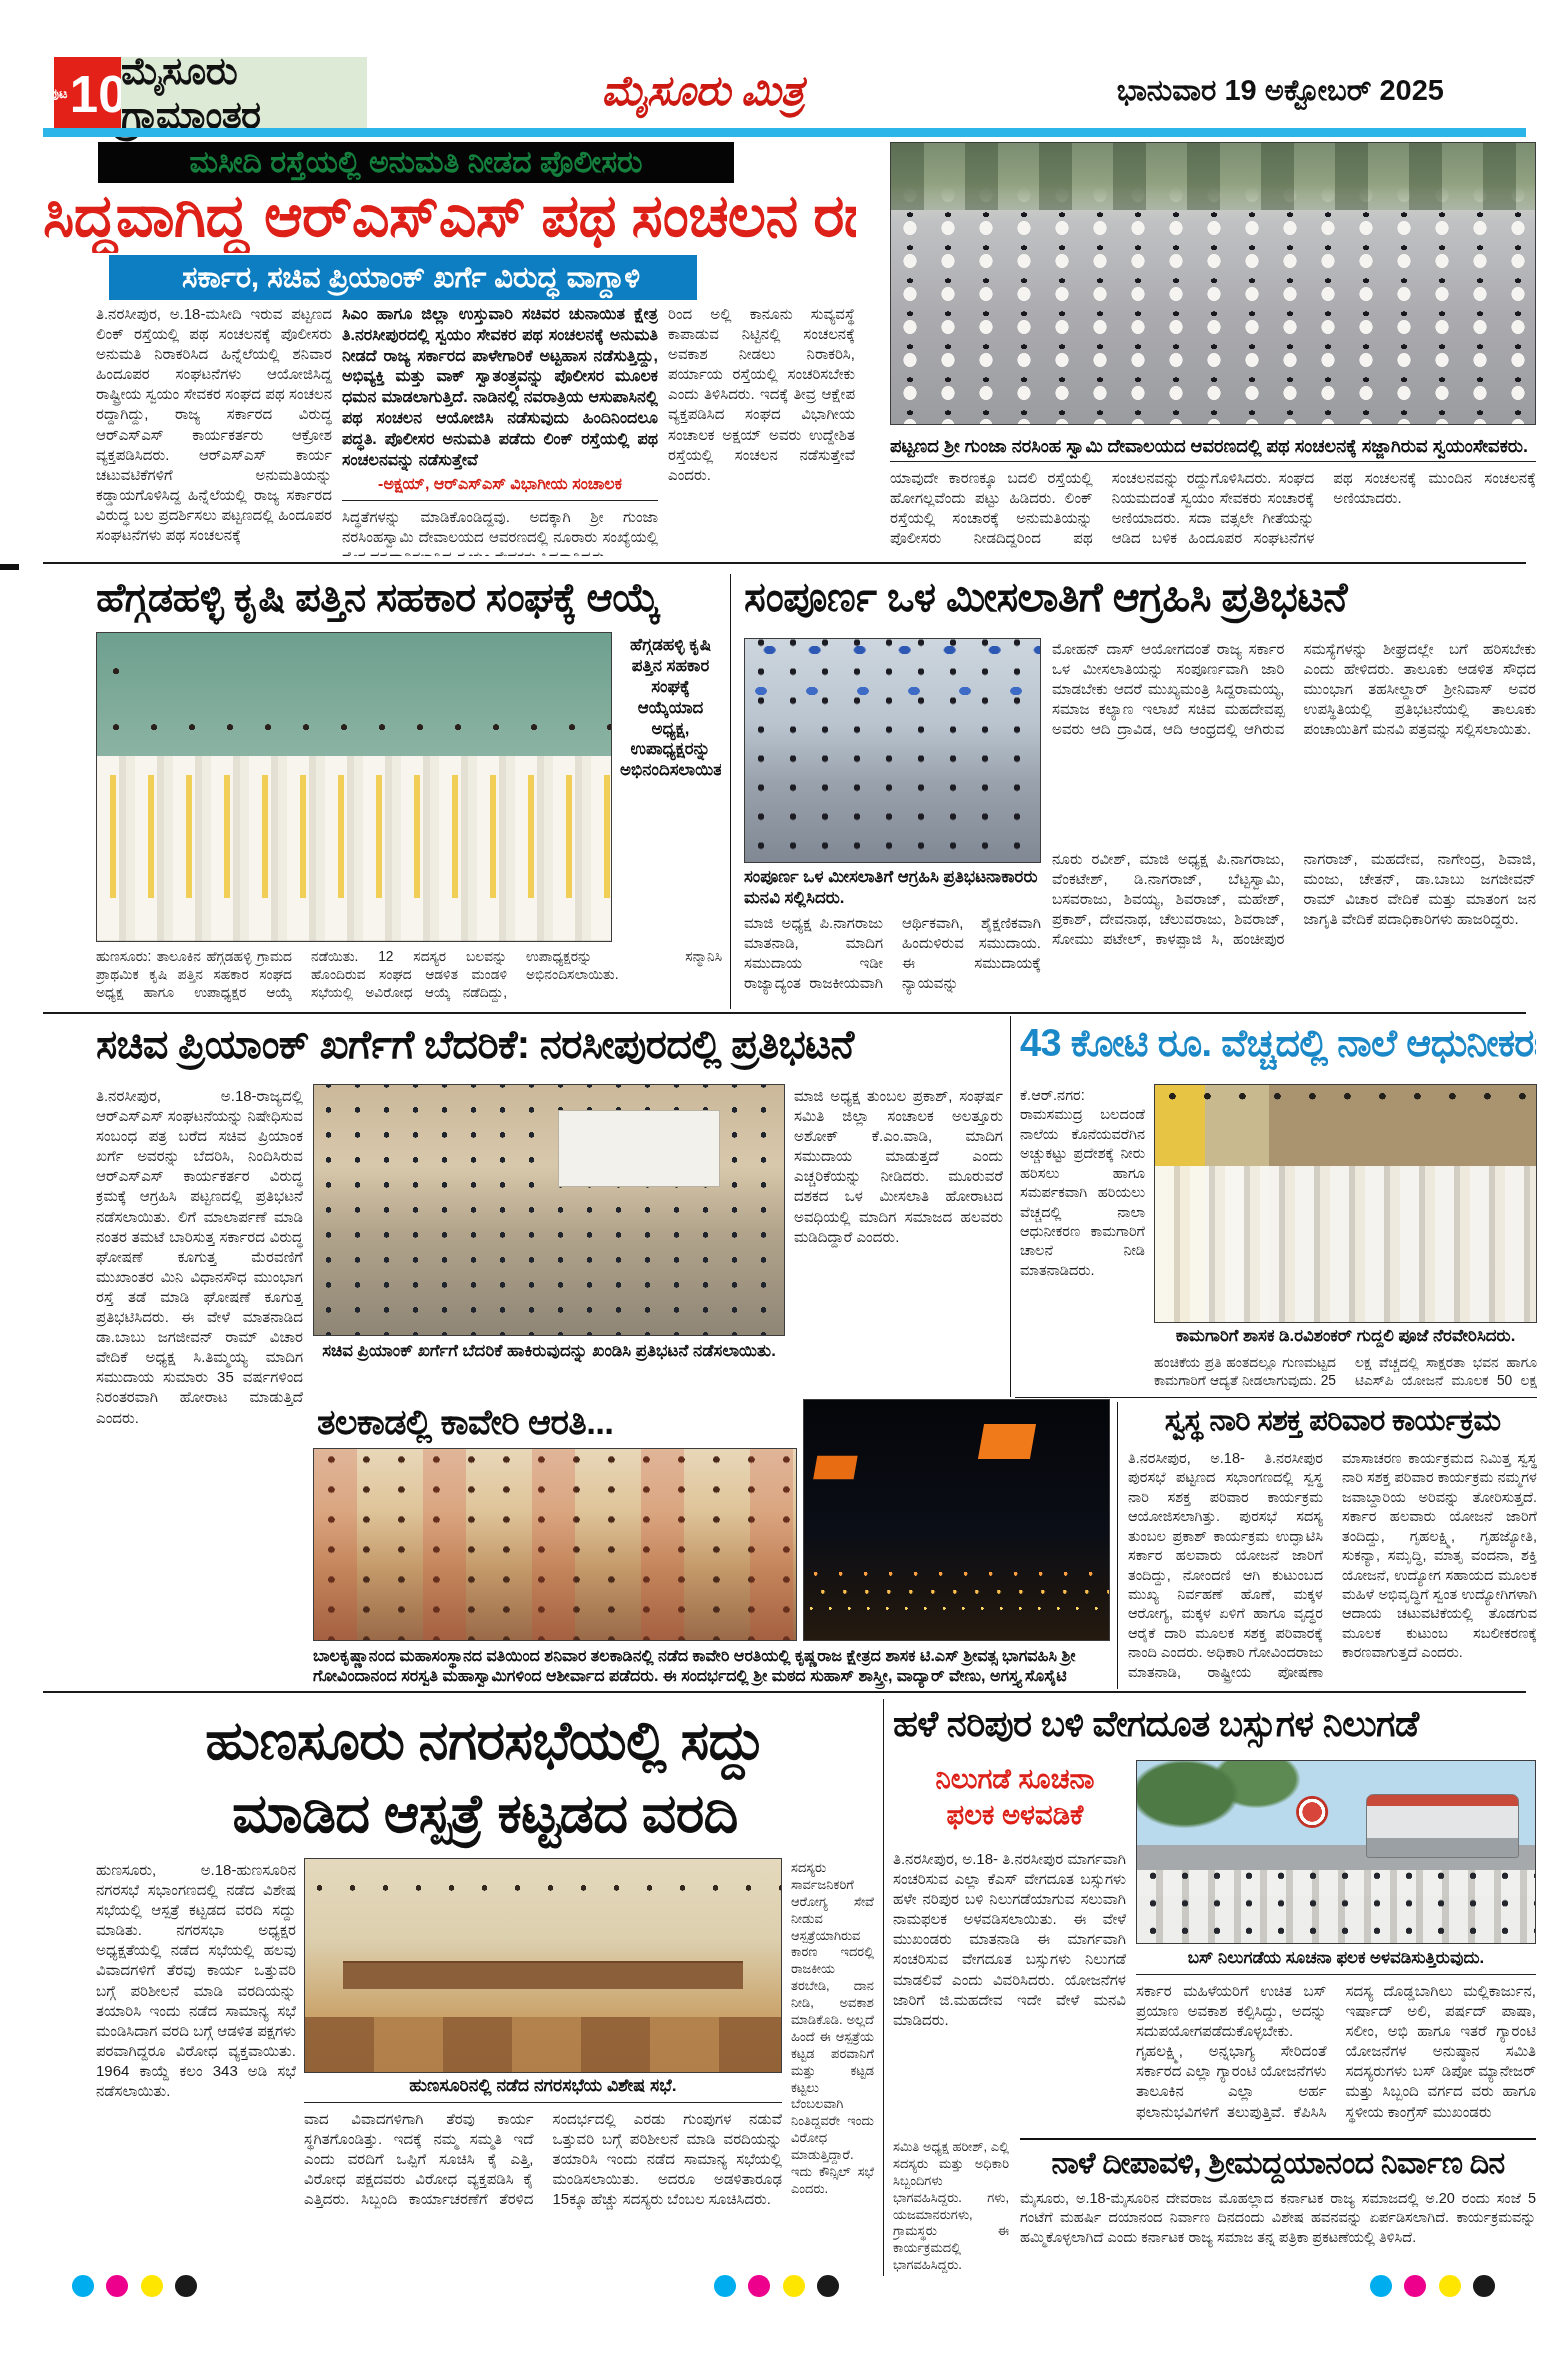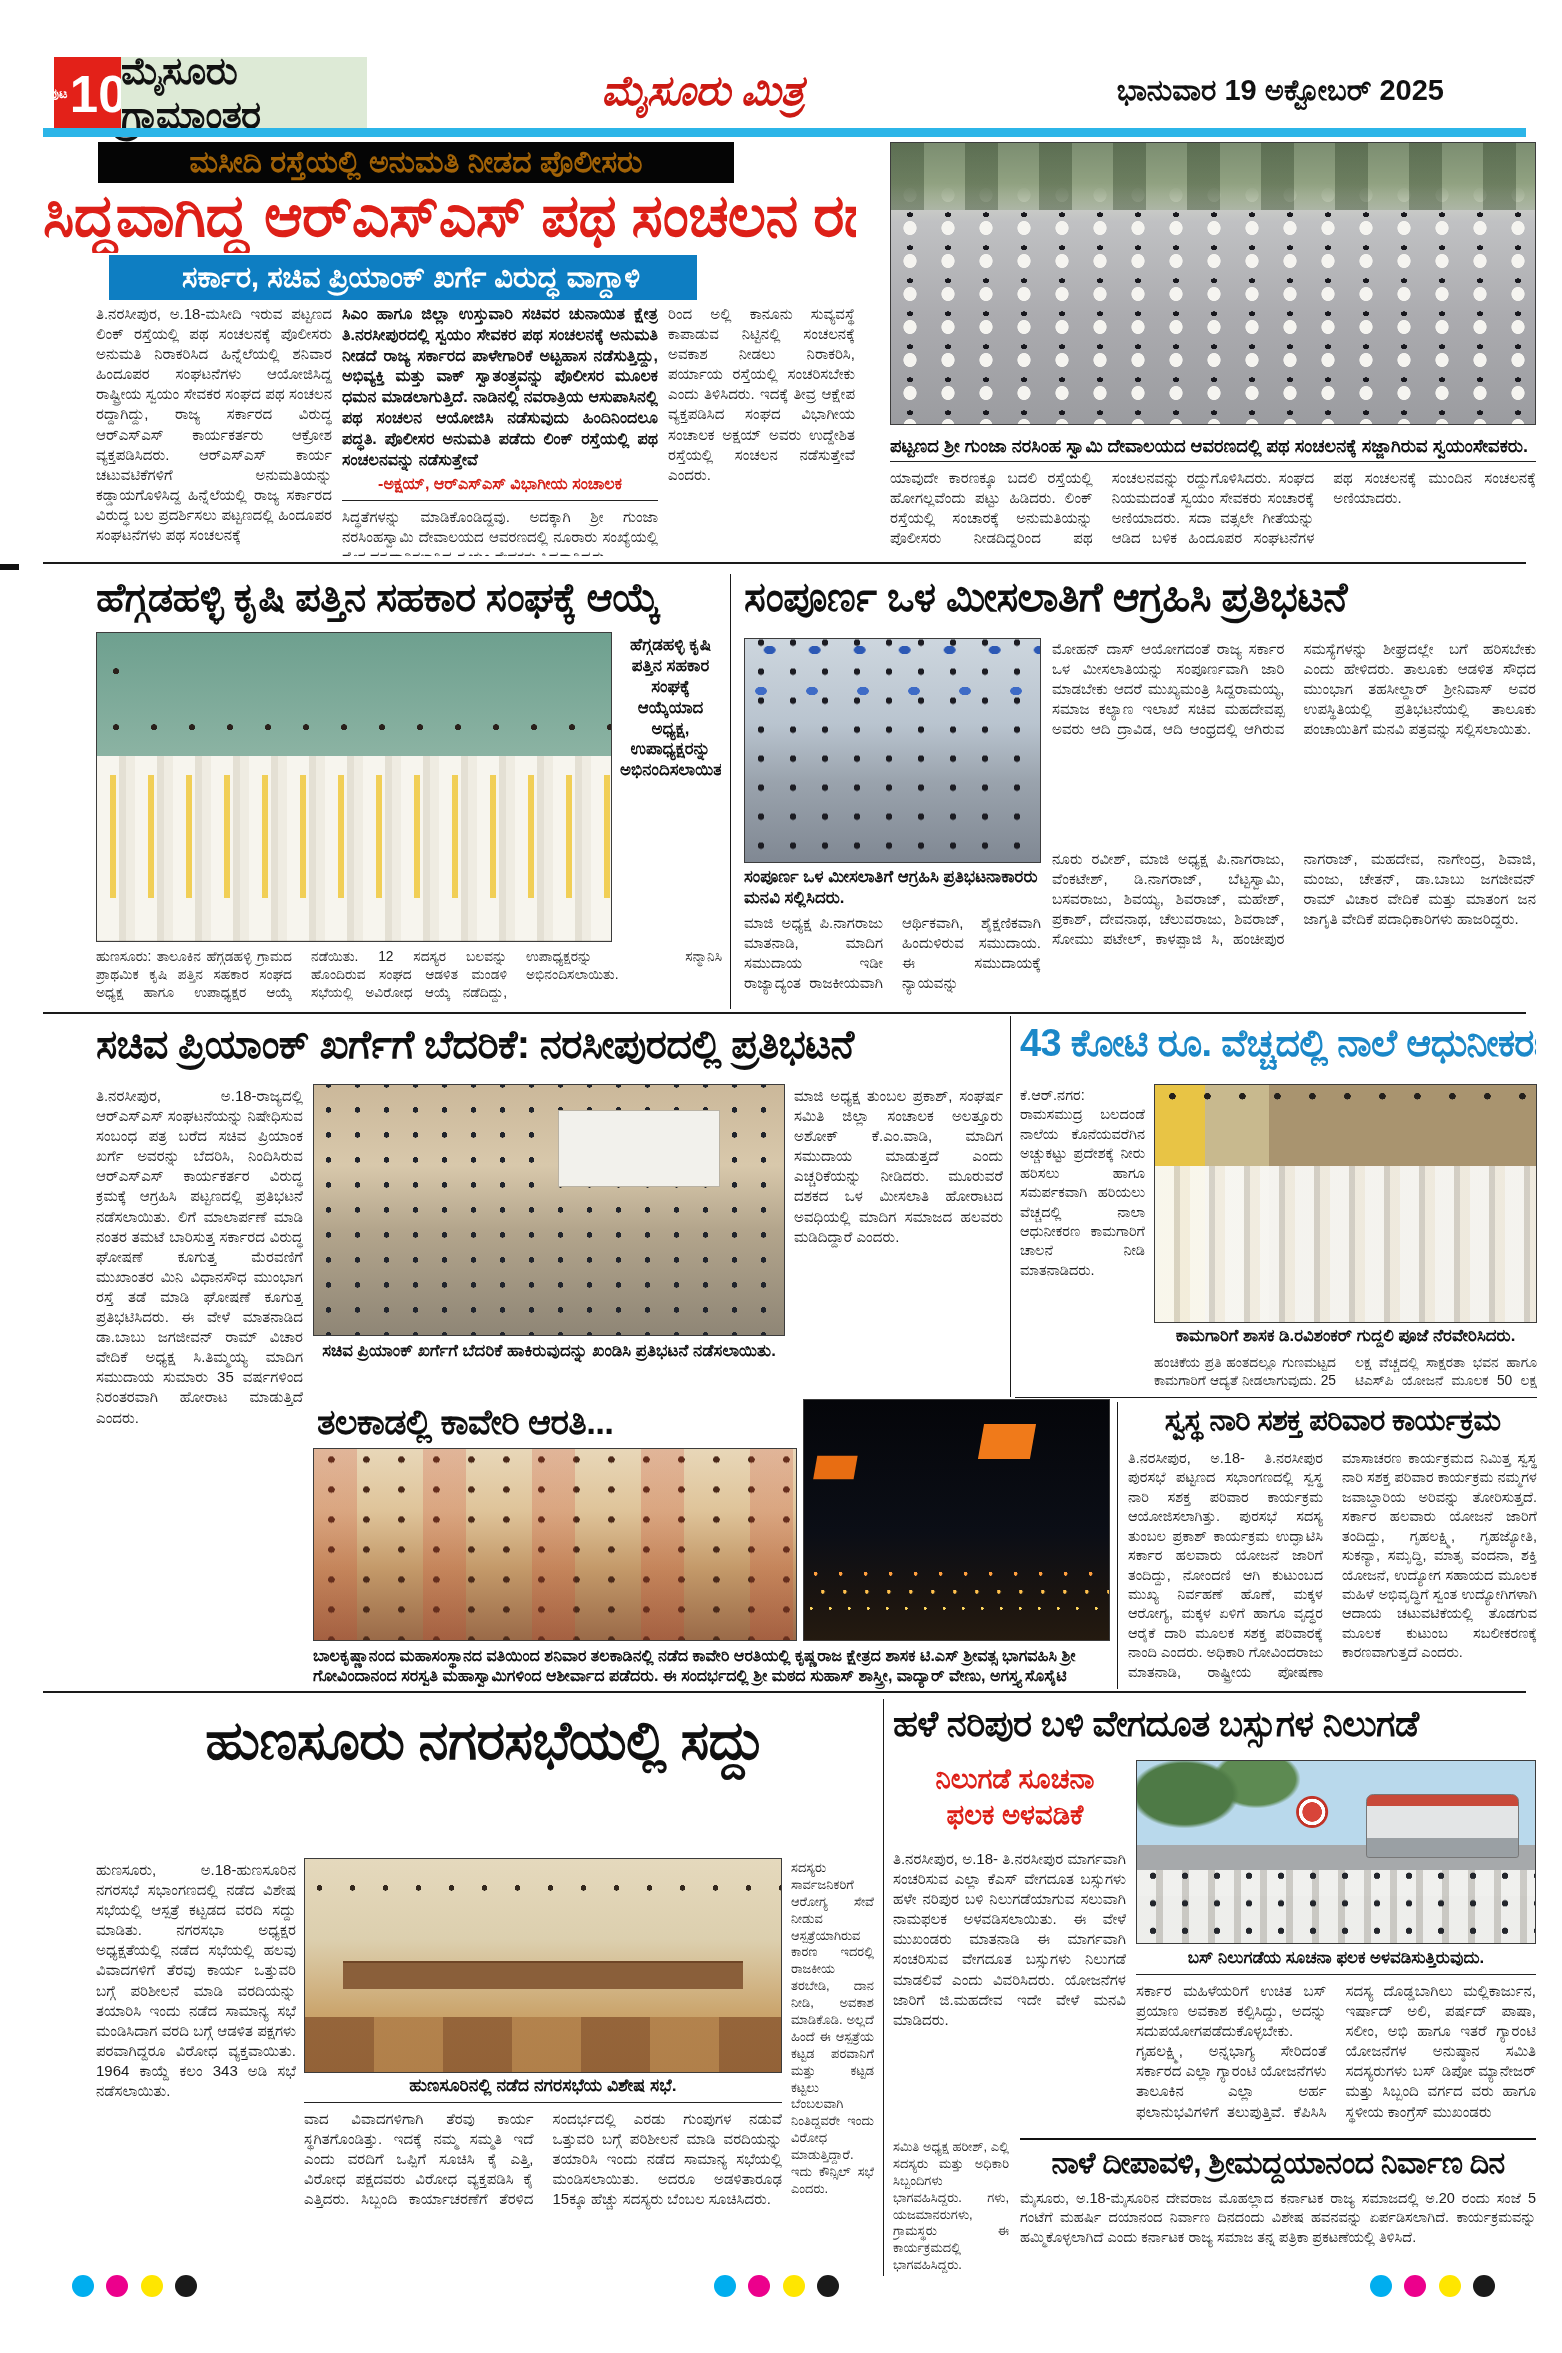--- a/index.html
+++ b/index.html
@@ -83,21 +83,21 @@
   </div>
   <div class="abs" style="left:121px;top:57px;width:246px;height:74px;background:#ddead6;display:flex;align-items:center;justify-content:center;">
     <span style="font-size:38px;font-weight:bold;letter-spacing:-0.7px;">ಮೈಸೂರು ಗ್ರಾಮಾಂತರ</span>
   </div>
   <div class="abs" style="left:572px;top:67px;width:261px;text-align:center;font-size:42px;font-weight:bold;font-style:italic;color:#cc1a13;letter-spacing:-0.7px;">ಮೈಸೂರು ಮಿತ್ರ</div>
   <div class="abs" style="left:1073px;top:74px;width:371px;text-align:right;font-size:29px;font-weight:bold;">ಭಾನುವಾರ 19 ಅಕ್ಟೋಬರ್ 2025</div>
   <div class="abs" style="left:43px;top:128px;width:1483px;height:8.7px;background:#2cb5e8;"></div>
   <div class="abs" style="left:0;top:564px;width:19px;height:5.8px;background:#111;"></div>
 
   <div class="abs" style="left:98px;top:142px;width:636px;height:41px;background:#050505;display:flex;align-items:center;justify-content:center;">
-    <span style="color:#a16207;font-size:30px;font-weight:bold;">ಮಸೀದಿ ರಸ್ತೆಯಲ್ಲಿ ಅನುಮತಿ ನೀಡದ ಪೊಲೀಸರು</span>
+    <span style="color:#15803d;font-size:30px;font-weight:bold;">ಮಸೀದಿ ರಸ್ತೆಯಲ್ಲಿ ಅನುಮತಿ ನೀಡದ ಪೊಲೀಸರು</span>
   </div>
   <div class="abs headline" style="left:43px;top:183px;width:813px;height:70px;font-size:59px;color:#dd2018;text-align:center;white-space:nowrap;overflow:hidden;">ಸಿದ್ಧವಾಗಿದ್ದ ಆರ್‌ಎಸ್‌ಎಸ್ ಪಥ ಸಂಚಲನ ರದ್ದು</div>
   <div class="abs" style="left:109px;top:255px;width:588px;height:45px;background:#0e7ec2;display:flex;align-items:center;justify-content:center;padding-left:16px;">
     <span style="color:#fff;font-size:29px;font-weight:bold;">ಸರ್ಕಾರ, ಸಚಿವ ಪ್ರಿಯಾಂಕ್ ಖರ್ಗೆ ವಿರುದ್ಧ ವಾಗ್ದಾಳಿ</span>
   </div>
 
   <div class="abs body-txt" style="left:96px;top:304px;width:236px;height:252px;overflow:hidden;">ತಿ.ನರಸೀಪುರ, ಅ.18-ಮಸೀದಿ ಇರುವ ಪಟ್ಟಣದ ಲಿಂಕ್ ರಸ್ತೆಯಲ್ಲಿ ಪಥ ಸಂಚಲನಕ್ಕೆ ಪೊಲೀಸರು ಅನುಮತಿ ನಿರಾಕರಿಸಿದ ಹಿನ್ನೆಲೆಯಲ್ಲಿ ಶನಿವಾರ ಹಿಂದೂಪರ ಸಂಘಟನೆಗಳು ಆಯೋಜಿಸಿದ್ದ ರಾಷ್ಟ್ರೀಯ ಸ್ವಯಂ ಸೇವಕರ ಸಂಘದ ಪಥ ಸಂಚಲನ ರದ್ದಾಗಿದ್ದು, ರಾಜ್ಯ ಸರ್ಕಾರದ ವಿರುದ್ಧ ಆರ್‌ಎಸ್‌ಎಸ್ ಕಾರ್ಯಕರ್ತರು ಆಕ್ರೋಶ ವ್ಯಕ್ತಪಡಿಸಿದರು. ಆರ್‌ಎಸ್‌ಎಸ್ ಕಾರ್ಯ ಚಟುವಟಿಕೆಗಳಿಗೆ ಅನುಮತಿಯನ್ನು ಕಡ್ಡಾಯಗೊಳಿಸಿದ್ದ ಹಿನ್ನೆಲೆಯಲ್ಲಿ ರಾಜ್ಯ ಸರ್ಕಾರದ ವಿರುದ್ಧ ಬಲ ಪ್ರದರ್ಶಿಸಲು ಪಟ್ಟಣದಲ್ಲಿ ಹಿಂದೂಪರ ಸಂಘಟನೆಗಳು ಪಥ ಸಂಚಲನಕ್ಕೆ</div>
 
   <div class="abs" style="left:342px;top:304px;width:316px;height:252px;overflow:hidden;">
     <div style="font-size:16px;font-weight:bold;line-height:1.3;text-align:justify;">ಸಿಎಂ ಹಾಗೂ ಜಿಲ್ಲಾ ಉಸ್ತುವಾರಿ ಸಚಿವರ ಚುನಾಯಿತ ಕ್ಷೇತ್ರ ತಿ.ನರಸೀಪುರದಲ್ಲಿ ಸ್ವಯಂ ಸೇವಕರ ಪಥ ಸಂಚಲನಕ್ಕೆ ಅನುಮತಿ ನೀಡದೆ ರಾಜ್ಯ ಸರ್ಕಾರದ ಪಾಳೇಗಾರಿಕೆ ಅಟ್ಟಹಾಸ ನಡೆಸುತ್ತಿದ್ದು, ಅಭಿವ್ಯಕ್ತಿ ಮತ್ತು ವಾಕ್ ಸ್ವಾತಂತ್ರ್ಯವನ್ನು ಪೊಲೀಸರ ಮೂಲಕ ಧಮನ ಮಾಡಲಾಗುತ್ತಿದೆ. ನಾಡಿನಲ್ಲಿ ನವರಾತ್ರಿಯ ಆಸುಪಾಸಿನಲ್ಲಿ ಪಥ ಸಂಚಲನ ಆಯೋಜಿಸಿ ನಡೆಸುವುದು ಹಿಂದಿನಿಂದಲೂ ಪದ್ಧತಿ. ಪೊಲೀಸರ ಅನುಮತಿ ಪಡೆದು ಲಿಂಕ್ ರಸ್ತೆಯಲ್ಲಿ ಪಥ ಸಂಚಲನವನ್ನು ನಡೆಸುತ್ತೇವೆ</div>
@@ -152,20 +152,21 @@
 
   <div class="abs headline" style="left:317px;top:1402px;width:435px;height:42px;font-size:35px;white-space:nowrap;overflow:hidden;">ತಲಕಾಡಲ್ಲಿ ಕಾವೇರಿ ಆರತಿ...</div>
   <div class="ph ph-aarti1" style="left:313px;top:1448px;width:484px;height:193px;"></div>
   <div class="ph ph-aarti2" style="left:803px;top:1399px;width:307px;height:242px;"></div>
   <div class="abs cap" style="left:313px;top:1646px;width:797px;height:43px;font-size:16px;overflow:hidden;">ಬಾಲಕೃಷ್ಣಾನಂದ ಮಹಾಸಂಸ್ಥಾನದ ವತಿಯಿಂದ ಶನಿವಾರ ತಲಕಾಡಿನಲ್ಲಿ ನಡೆದ ಕಾವೇರಿ ಆರತಿಯಲ್ಲಿ ಕೃಷ್ಣರಾಜ ಕ್ಷೇತ್ರದ ಶಾಸಕ ಟಿ.ಎಸ್ ಶ್ರೀವತ್ಸ ಭಾಗವಹಿಸಿ ಶ್ರೀ ಗೋವಿಂದಾನಂದ ಸರಸ್ವತಿ ಮಹಾಸ್ವಾಮಿಗಳಿಂದ ಆಶೀರ್ವಾದ ಪಡೆದರು. ಈ ಸಂದರ್ಭದಲ್ಲಿ ಶ್ರೀ ಮಠದ ಸುಹಾಸ್ ಶಾಸ್ತ್ರೀ, ವಾದ್ಯಾರ್ ವೇಣು, ಅಗಸ್ತ್ಯ ಸೊಸೈಟಿ ನಿರ್ದೇಶಕರಾದ ಎಚ್.ಪಿ.ಚೇತನ್, ಸುಧೀಂದ್ರ, ಅಖಿಲ ಕರ್ನಾಟಕ ಬ್ರಾಹ್ಮಣ ಮಹಾಸಭಾ ರಾಜ್ಯ ಜಂಟಿ ಕಾರ್ಯದರ್ಶಿ ಟಿ.ಎಸ್ ಅರುಣ್ ಉಪಸ್ಥಿತರಿದ್ದರು.</div>
 
   <div class="hrule" style="left:43px;top:1691px;width:1483px;"></div>
 
   <div class="abs headline" style="left:96px;top:1704px;width:778px;height:148px;font-size:54px;text-align:center;line-height:1.35;">
     <div>ಹುಣಸೂರು ನಗರಸಭೆಯಲ್ಲಿ ಸದ್ದು</div>
+    <div>ಮಾಡಿದ ಆಸ್ಪತ್ರೆ ಕಟ್ಟಡದ ವರದಿ</div>
   </div>
   <div class="abs body-txt" style="left:96px;top:1860px;width:200px;height:416px;overflow:hidden;">ಹುಣಸೂರು, ಅ.18-ಹುಣಸೂರಿನ ನಗರಸಭೆ ಸಭಾಂಗಣದಲ್ಲಿ ನಡೆದ ವಿಶೇಷ ಸಭೆಯಲ್ಲಿ ಆಸ್ಪತ್ರೆ ಕಟ್ಟಡದ ವರದಿ ಸದ್ದು ಮಾಡಿತು. ನಗರಸಭಾ ಅಧ್ಯಕ್ಷರ ಅಧ್ಯಕ್ಷತೆಯಲ್ಲಿ ನಡೆದ ಸಭೆಯಲ್ಲಿ ಹಲವು ವಿವಾದಗಳಿಗೆ ತೆರವು ಕಾರ್ಯ ಒತ್ತುವರಿ ಬಗ್ಗೆ ಪರಿಶೀಲನೆ ಮಾಡಿ ವರದಿಯನ್ನು ತಯಾರಿಸಿ ಇಂದು ನಡೆದ ಸಾಮಾನ್ಯ ಸಭೆ ಮಂಡಿಸಿದಾಗ ವರದಿ ಬಗ್ಗೆ ಆಡಳಿತ ಪಕ್ಷಗಳು ಪರವಾಗಿದ್ದರೂ ವಿರೋಧ ವ್ಯಕ್ತವಾಯಿತು. 1964 ಕಾಯ್ದೆ ಕಲಂ 343 ಅಡಿ ಸಭೆ ನಡೆಸಲಾಯಿತು.</div>
   <div class="ph ph-hunsur" style="left:304px;top:1858px;width:478px;height:215px;"></div>
   <div class="abs cap" style="left:304px;top:2075px;width:478px;height:25px;font-size:17.4px;text-align:center;overflow:hidden;">ಹುಣಸೂರಿನಲ್ಲಿ ನಡೆದ ನಗರಸಭೆಯ ವಿಶೇಷ ಸಭೆ.</div>
   <div class="abs" style="left:304px;top:2102px;width:478px;height:1.4px;background:#222;"></div>
   <div class="abs body-txt cols2" style="left:304px;top:2109px;width:478px;height:167px;overflow:hidden;">ವಾದ ವಿವಾದಗಳಿಗಾಗಿ ತೆರವು ಕಾರ್ಯ ಸ್ಥಗಿತಗೊಂಡಿತ್ತು. ಇದಕ್ಕೆ ನಮ್ಮ ಸಮ್ಮತಿ ಇದೆ ಎಂದು ವರದಿಗೆ ಒಪ್ಪಿಗೆ ಸೂಚಿಸಿ ಕೈ ಎತ್ತಿ, ವಿರೋಧ ಪಕ್ಷದವರು ವಿರೋಧ ವ್ಯಕ್ತಪಡಿಸಿ ಕೈ ಎತ್ತಿದರು. ಸಿಬ್ಬಂದಿ ಕಾರ್ಯಾಚರಣೆಗೆ ತೆರಳಿದ ಸಂದರ್ಭದಲ್ಲಿ ಎರಡು ಗುಂಪುಗಳ ನಡುವೆ ಒತ್ತುವರಿ ಬಗ್ಗೆ ಪರಿಶೀಲನೆ ಮಾಡಿ ವರದಿಯನ್ನು ತಯಾರಿಸಿ ಇಂದು ನಡೆದ ಸಾಮಾನ್ಯ ಸಭೆಯಲ್ಲಿ ಮಂಡಿಸಲಾಯಿತು. ಅದರೂ ಅಡಳಿತಾರೂಢ 15ಕ್ಕೂ ಹೆಚ್ಚು ಸದಸ್ಯರು ಬೆಂಬಲ ಸೂಚಿಸಿದರು.</div>
   <div class="abs body-sm" style="left:791px;top:1860px;width:83px;height:416px;overflow:hidden;font-size:13px;">ಸದಸ್ಯರು ಸಾರ್ವಜನಿಕರಿಗೆ ಆರೋಗ್ಯ ಸೇವೆ ನೀಡುವ ಆಸ್ಪತ್ರೆಯಾಗಿರುವ ಕಾರಣ ಇದರಲ್ಲಿ ರಾಜಕೀಯ ತರಬೇಡಿ, ದಾನ ನೀಡಿ, ಅವಕಾಶ ಮಾಡಿಕೊಡಿ. ಅಲ್ಲದೆ ಹಿಂದೆ ಈ ಆಸ್ಪತ್ರೆಯ ಕಟ್ಟಡ ಪರವಾನಿಗೆ ಮತ್ತು ಕಟ್ಟಡ ಕಟ್ಟಲು ಬೆಂಬಲವಾಗಿ ನಿಂತಿದ್ದವರೇ ಇಂದು ವಿರೋಧ ಮಾಡುತ್ತಿದ್ದಾರೆ. ಇದು ಕೌನ್ಸಿಲ್ ಸಭೆ ಎಂದರು.</div>
 
   <div class="vrule" style="left:883px;top:1699px;height:577px;"></div>
 

